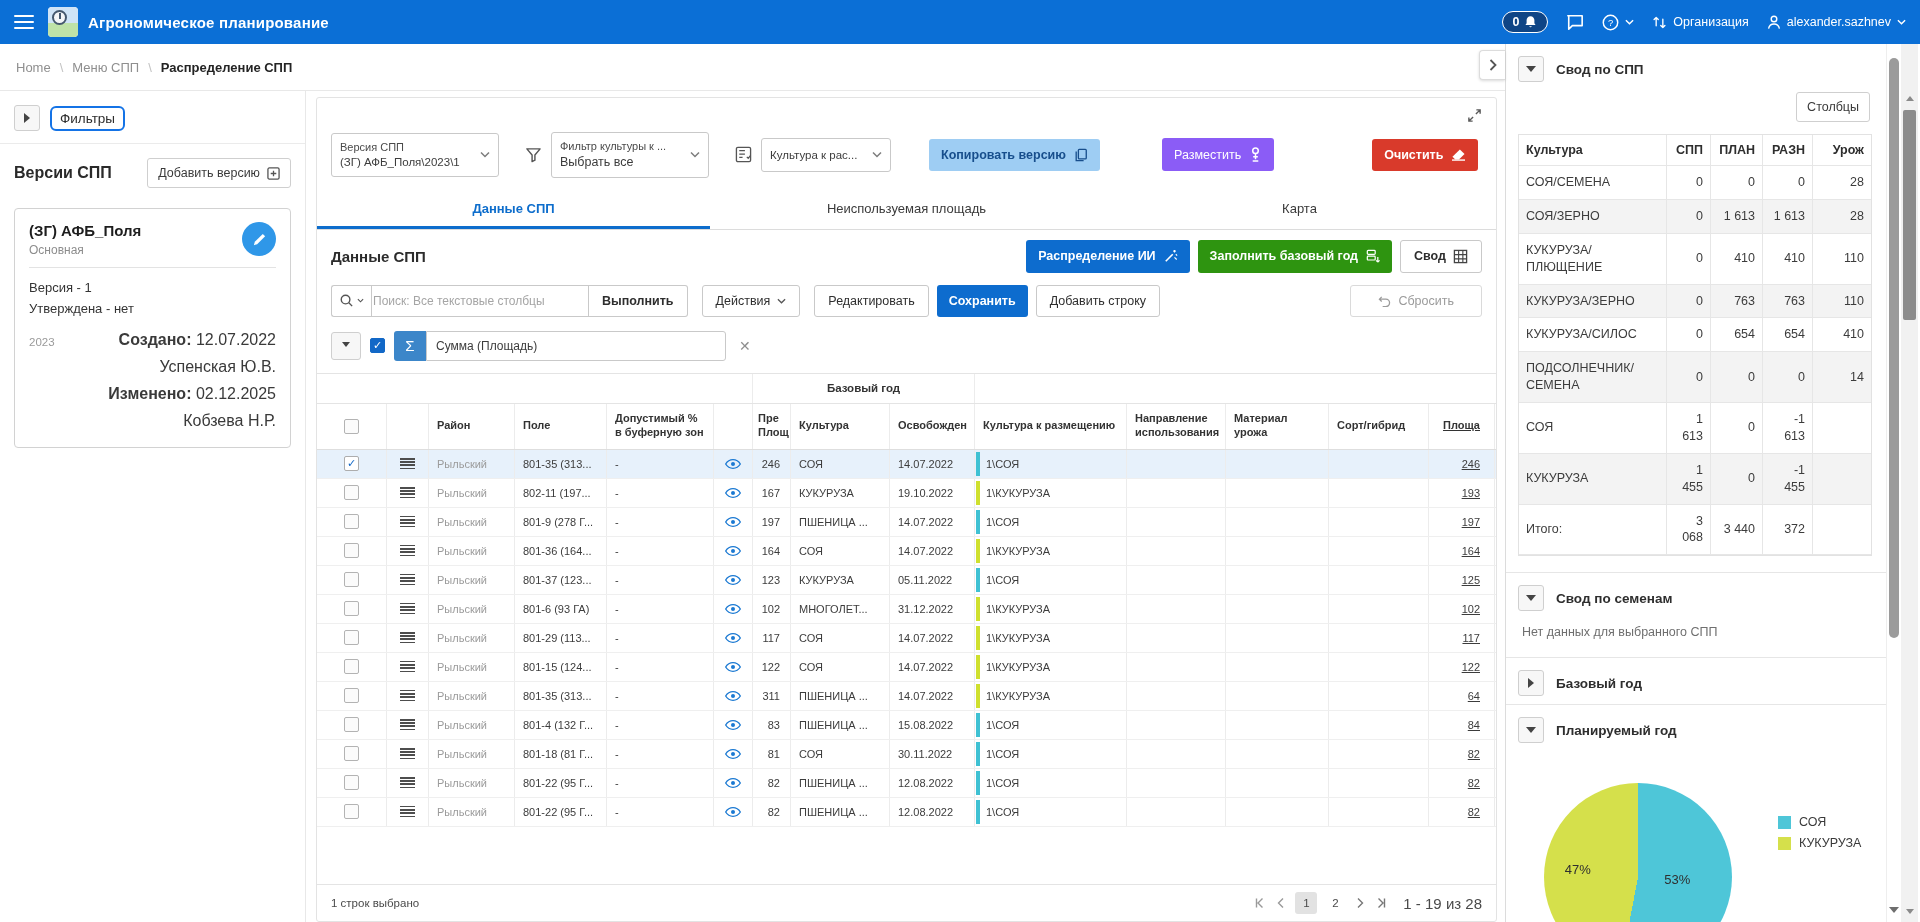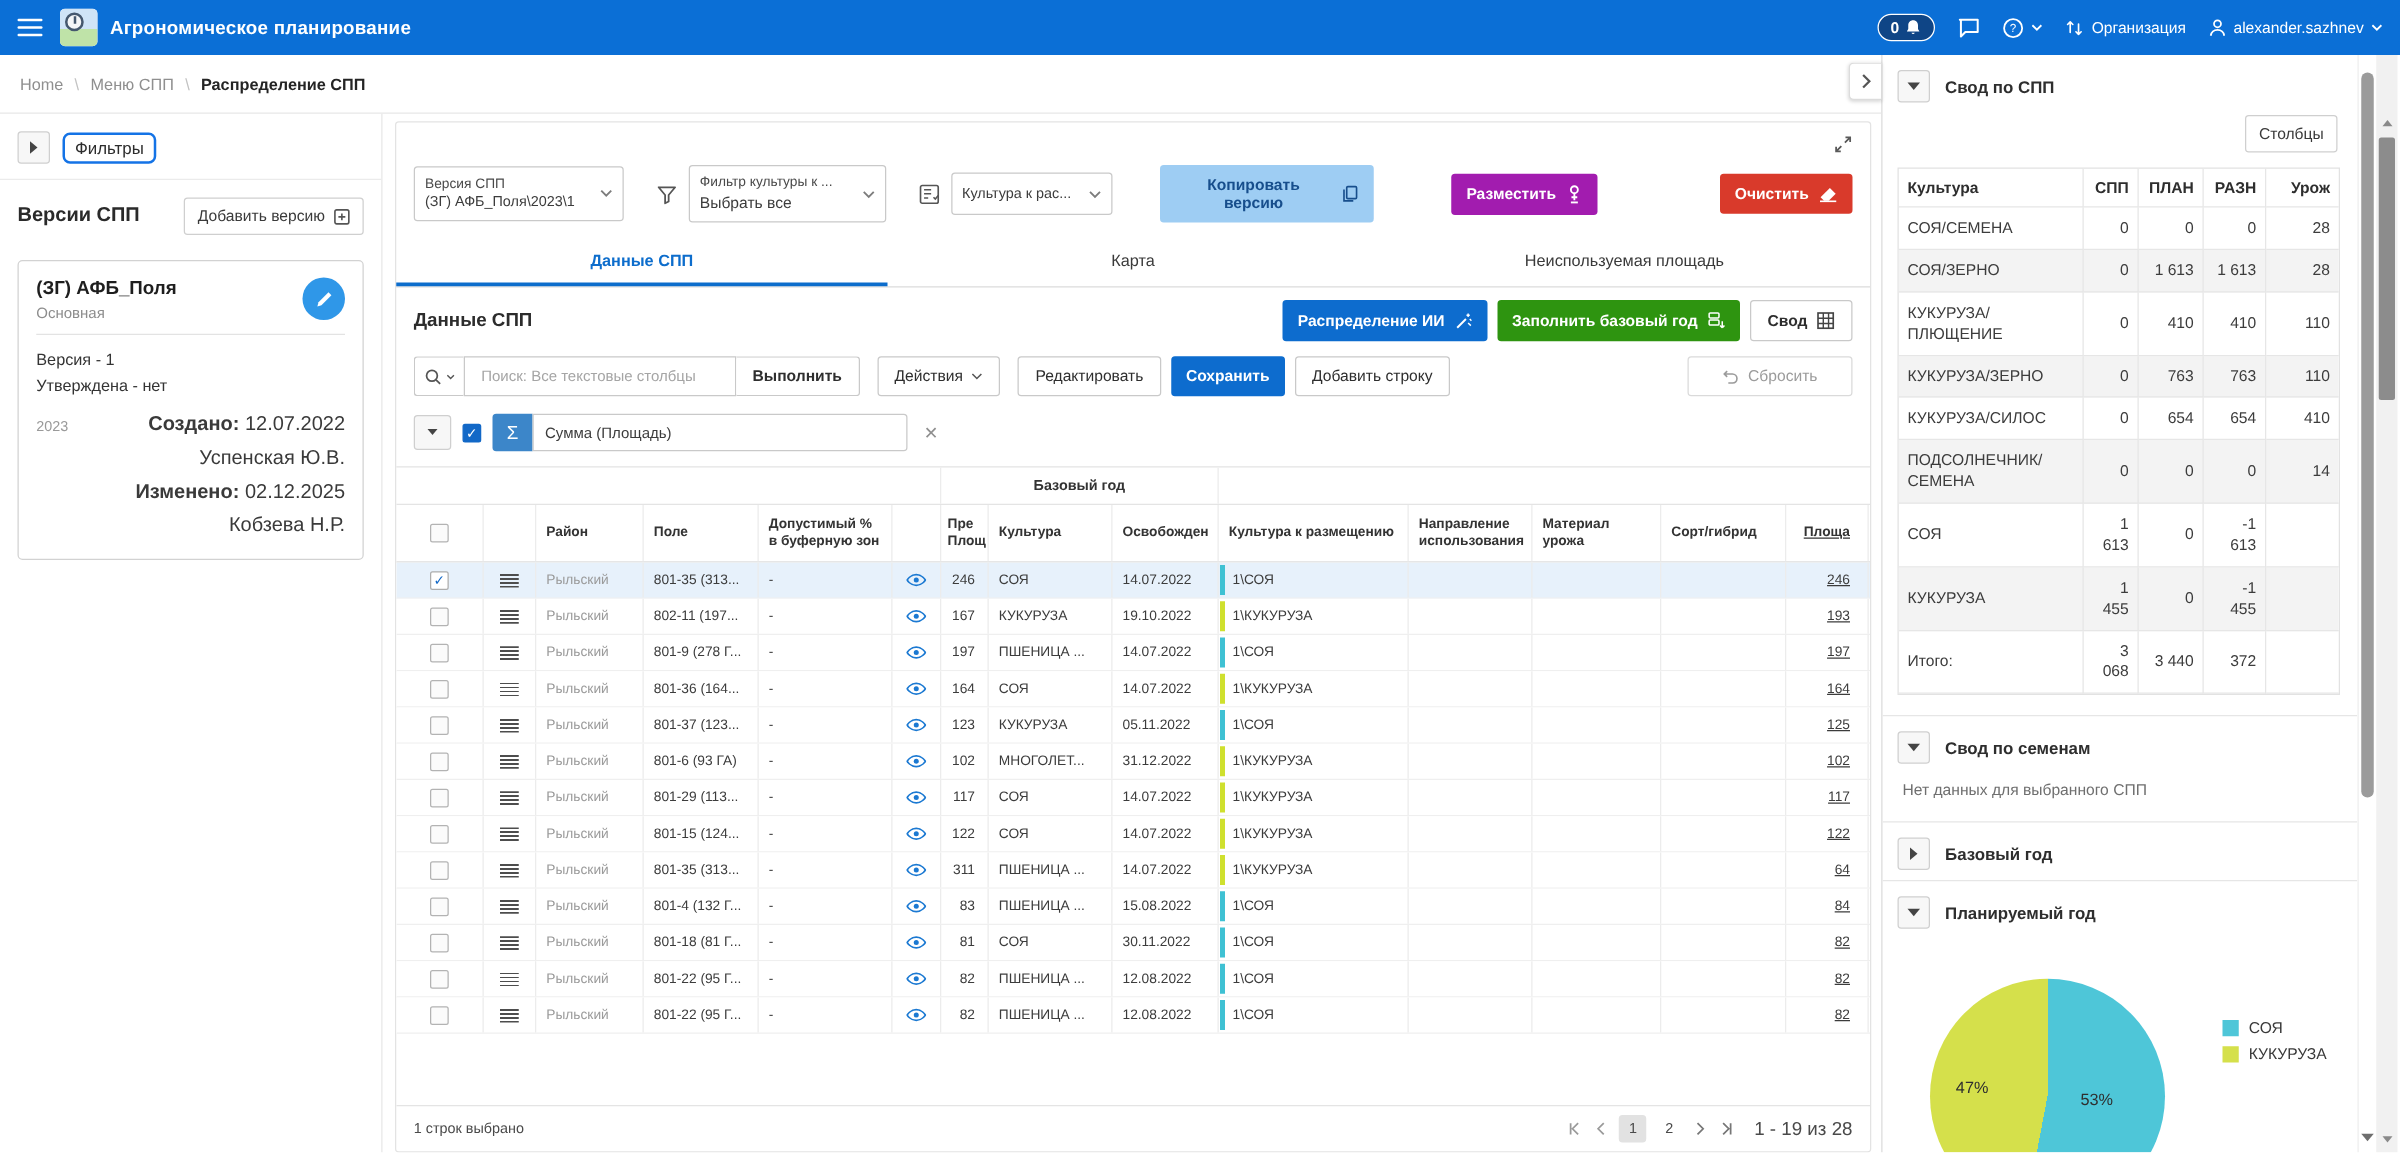--- a/index.html
+++ b/index.html
@@ -56,37 +56,37 @@
   .card-top { position:relative; padding:34px 14px 14px 14px; display:flex; align-items:center; }
   .expand-icon { position:absolute; top:10px; right:14px; cursor:pointer; }
   .sel-box { border:1px solid #c9c9c9; border-radius:3px; background:#fff; display:flex; align-items:center; padding:6px 8px; cursor:pointer; }
   .sel-lines { line-height:1.35; }
   .sel-label { font-size:11px; color:#4a4a4a; }
   .sel-value { font-size:11.5px; color:#3c3c3c; }
   .chev { margin-left:10px; color:#7d7d7d; }
   .toolbar-gap { width:26px; flex:none; }
   .btn { border:none; border-radius:3px; font-size:12.5px; padding:9px 12px; display:flex; align-items:center; gap:8px; cursor:pointer; font-family:inherit; }
   .btn-copy { background:#9ecdf3; color:#174e8c; font-weight:700; }
-  .btn-amber { background:#a21caf; color:#fff; font-weight:700; }
+  .btn-amber { background:#8b5cf6; color:#fff; font-weight:400; }
   .btn-red { background:#d93a2b; color:#fff; font-weight:700; }
   .btn-blue { background:#0d6cce; color:#fff; font-weight:700; }
   .btn-green { background:#2e9410; color:#fff; font-weight:700; }
 
   .tabs { display:flex; border-bottom:1px solid #dcdcdc; }
   .tab { flex:1; text-align:center; font-size:13px; color:#3a3a3a; padding:9px 0 10px 0; cursor:pointer; border-bottom:3px solid transparent; }
   .tab.active { color:#0d6dcc; font-weight:700; border-bottom-color:#0d6dcc; }
 
   .section-row { display:flex; align-items:center; padding:10px 14px; }
   .section-title { font-size:15px; font-weight:700; color:#2c2c2c; }
   .section-actions { margin-left:auto; display:flex; gap:8px; }
 
   .search-row { display:flex; align-items:center; padding:2px 14px 10px 14px; }
   .search-group { display:flex; align-items:stretch; }
   .search-icon-btn { border:1px solid #c9c9c9; border-right:none; border-radius:3px 0 0 3px; background:#fff; display:flex; align-items:center; padding:0 7px; gap:3px; cursor:pointer; color:#555; }
-  .search-input { border:1px solid #c9c9c9; width:218px; font-size:12px; padding:0 13px; color:#3c3c3c; font-family:inherit; }
+  .search-input { border:1px solid #c9c9c9; width:218px; font-size:12px; padding:0 1px; color:#3c3c3c; font-family:inherit; }
   .search-input::placeholder { color:#a5a5a5; }
   .btn-attached { border:1px solid #c9c9c9; border-left:none; border-radius:0 3px 3px 0; background:#fff; font-weight:700; font-size:12.5px; color:#2e2e2e; padding:8px 13px; cursor:pointer; font-family:inherit; }
   .btn-outline { border:1px solid #c9c9c9; background:#fff; border-radius:3px; font-size:12.5px; color:#2e2e2e; padding:8px 13px; display:flex; align-items:center; gap:7px; cursor:pointer; font-family:inherit; }
   .btn-outline.bold { font-weight:700; }
   .btn-disabled { border:1px solid #dadada; color:#9b9b9b; background:#fff; border-radius:3px; font-size:12.5px; padding:8px 27px; display:flex; align-items:center; gap:7px; font-family:inherit; }
   .ml-8 { margin-left:8px; } .ml-14 { margin-left:14px; } .mla { margin-left:auto; }
 
   .sum-row { display:flex; align-items:center; padding:4px 14px 12px 14px; gap:9px; }
   .caret-btn { width:30px; height:28px; border:1px solid #cfcfcf; border-radius:3px; background:#f7f7f7; display:flex; align-items:center; justify-content:center; cursor:pointer; }
   .cb { width:15px; height:15px; border:1px solid #b3b3b3; border-radius:2px; background:#fbfbfb; display:flex; align-items:center; justify-content:center; font-size:11px; color:transparent; }
@@ -385,23 +385,23 @@
                     <path d="M1 13h14" stroke="#fff" stroke-width="1.5"></path>
                   </svg>
                 </span>
             </button>
           </div>
 
           <div class="tabs">
 
               <div class="tab active">Данные СПП</div>
 
+              <div class="tab">Неиспользуемая площадь</div>
+
               <div class="tab">Карта</div>
-
-              <div class="tab">Неиспользуемая площадь</div>
 
           </div>
 
           <div class="section-row">
             <div class="section-title">Данные СПП</div>
             <div class="section-actions">
               <button class="btn btn-blue">
                 <span>Распределение ИИ</span>
                 <span>
                     <svg width="14" height="14" viewBox="0 0 16 16">

